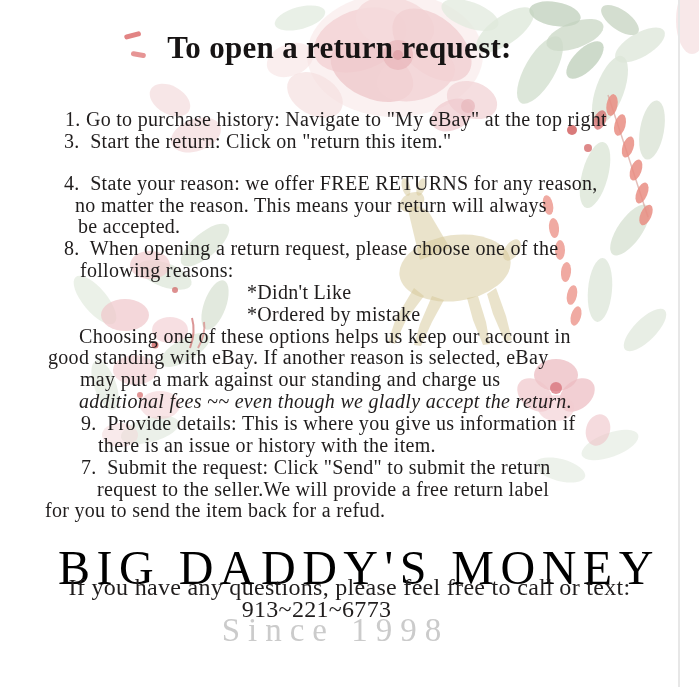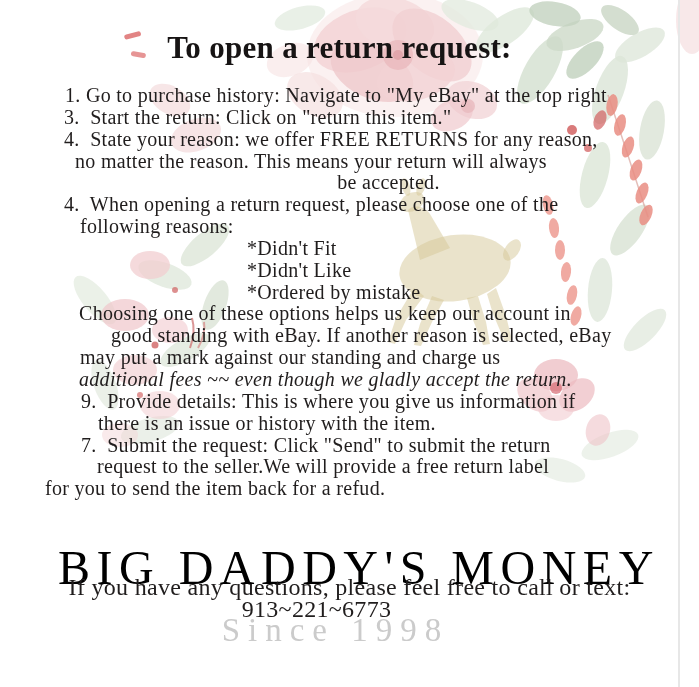--- a/index.html
+++ b/index.html
@@ -147,32 +147,31 @@
       <ellipse cx="512" cy="250" rx="7" ry="12" transform="rotate(35 512 250)"></ellipse>
     </g>
   </svg>
 
   <div class="wm-brand">BIG DADDY'S MONEY</div>
   <div class="wm-since">Since 1998</div>
 
   <h1 class="title">To open a return request:</h1>
 
   <div class="lines">
-      <div class="line" style="padding-left: 65px;">1. Go to purchase history: Navigate to "My eBay" at the top right</div>
+      <div class="line" style="padding-left: 65px; margin-top: 24px;">1. Go to purchase history: Navigate to "My eBay" at the top right</div>
       <div class="line" style="padding-left: 64px;">3.  Start the return: Click on "return this item."</div>
-      <div class="line" style="padding-left: 64px;">4.  State your reason: we offer FREE RETURNS for any reason,</div>
+      <div class="line" style="padding-left: 64px; margin-top: 20px;">4.  State your reason: we offer FREE RETURNS for any reason,</div>
       <div class="line" style="padding-left: 75px;">no matter the reason. This means your return will always</div>
-      <div class="line" style="padding-left: 78px; text-align: center;">be accepted.</div>
-      <div class="line" style="padding-left: 64px;">4.  When opening a return request, please choose one of the</div>
+      <div class="line" style="padding-left: 78px;">be accepted.</div>
+      <div class="line" style="padding-left: 64px;">8.  When opening a return request, please choose one of the</div>
       <div class="line" style="padding-left: 80px;">following reasons:</div>
-      <div class="line" style="padding-left: 247px;">*Didn't Fit</div>
       <div class="line" style="padding-left: 247px;">*Didn't Like</div>
       <div class="line" style="padding-left: 247px;">*Ordered by mistake</div>
       <div class="line" style="padding-left: 79px;">Choosing one of these options helps us keep our account in</div>
-      <div class="line" style="padding-left: 111px;">good standing with eBay. If another reason is selected, eBay</div>
+      <div class="line" style="padding-left: 48px;">good standing with eBay. If another reason is selected, eBay</div>
       <div class="line" style="padding-left: 80px;">may put a mark against our standing and charge us</div>
       <div class="line" style="padding-left: 79px; font-style: italic;">additional fees ~~ even though we gladly accept the return.</div>
       <div class="line" style="padding-left: 81px;">9.  Provide details: This is where you give us information if</div>
       <div class="line" style="padding-left: 98px;">there is an issue or history with the item.</div>
       <div class="line" style="padding-left: 81px;">7.  Submit the request: Click "Send" to submit the return</div>
       <div class="line" style="padding-left: 97px;">request to the seller.We will provide a free return label</div>
       <div class="line" style="padding-left: 45px;">for you to send the item back for a refud.</div>
     </div>
 
   <div class="contact">

